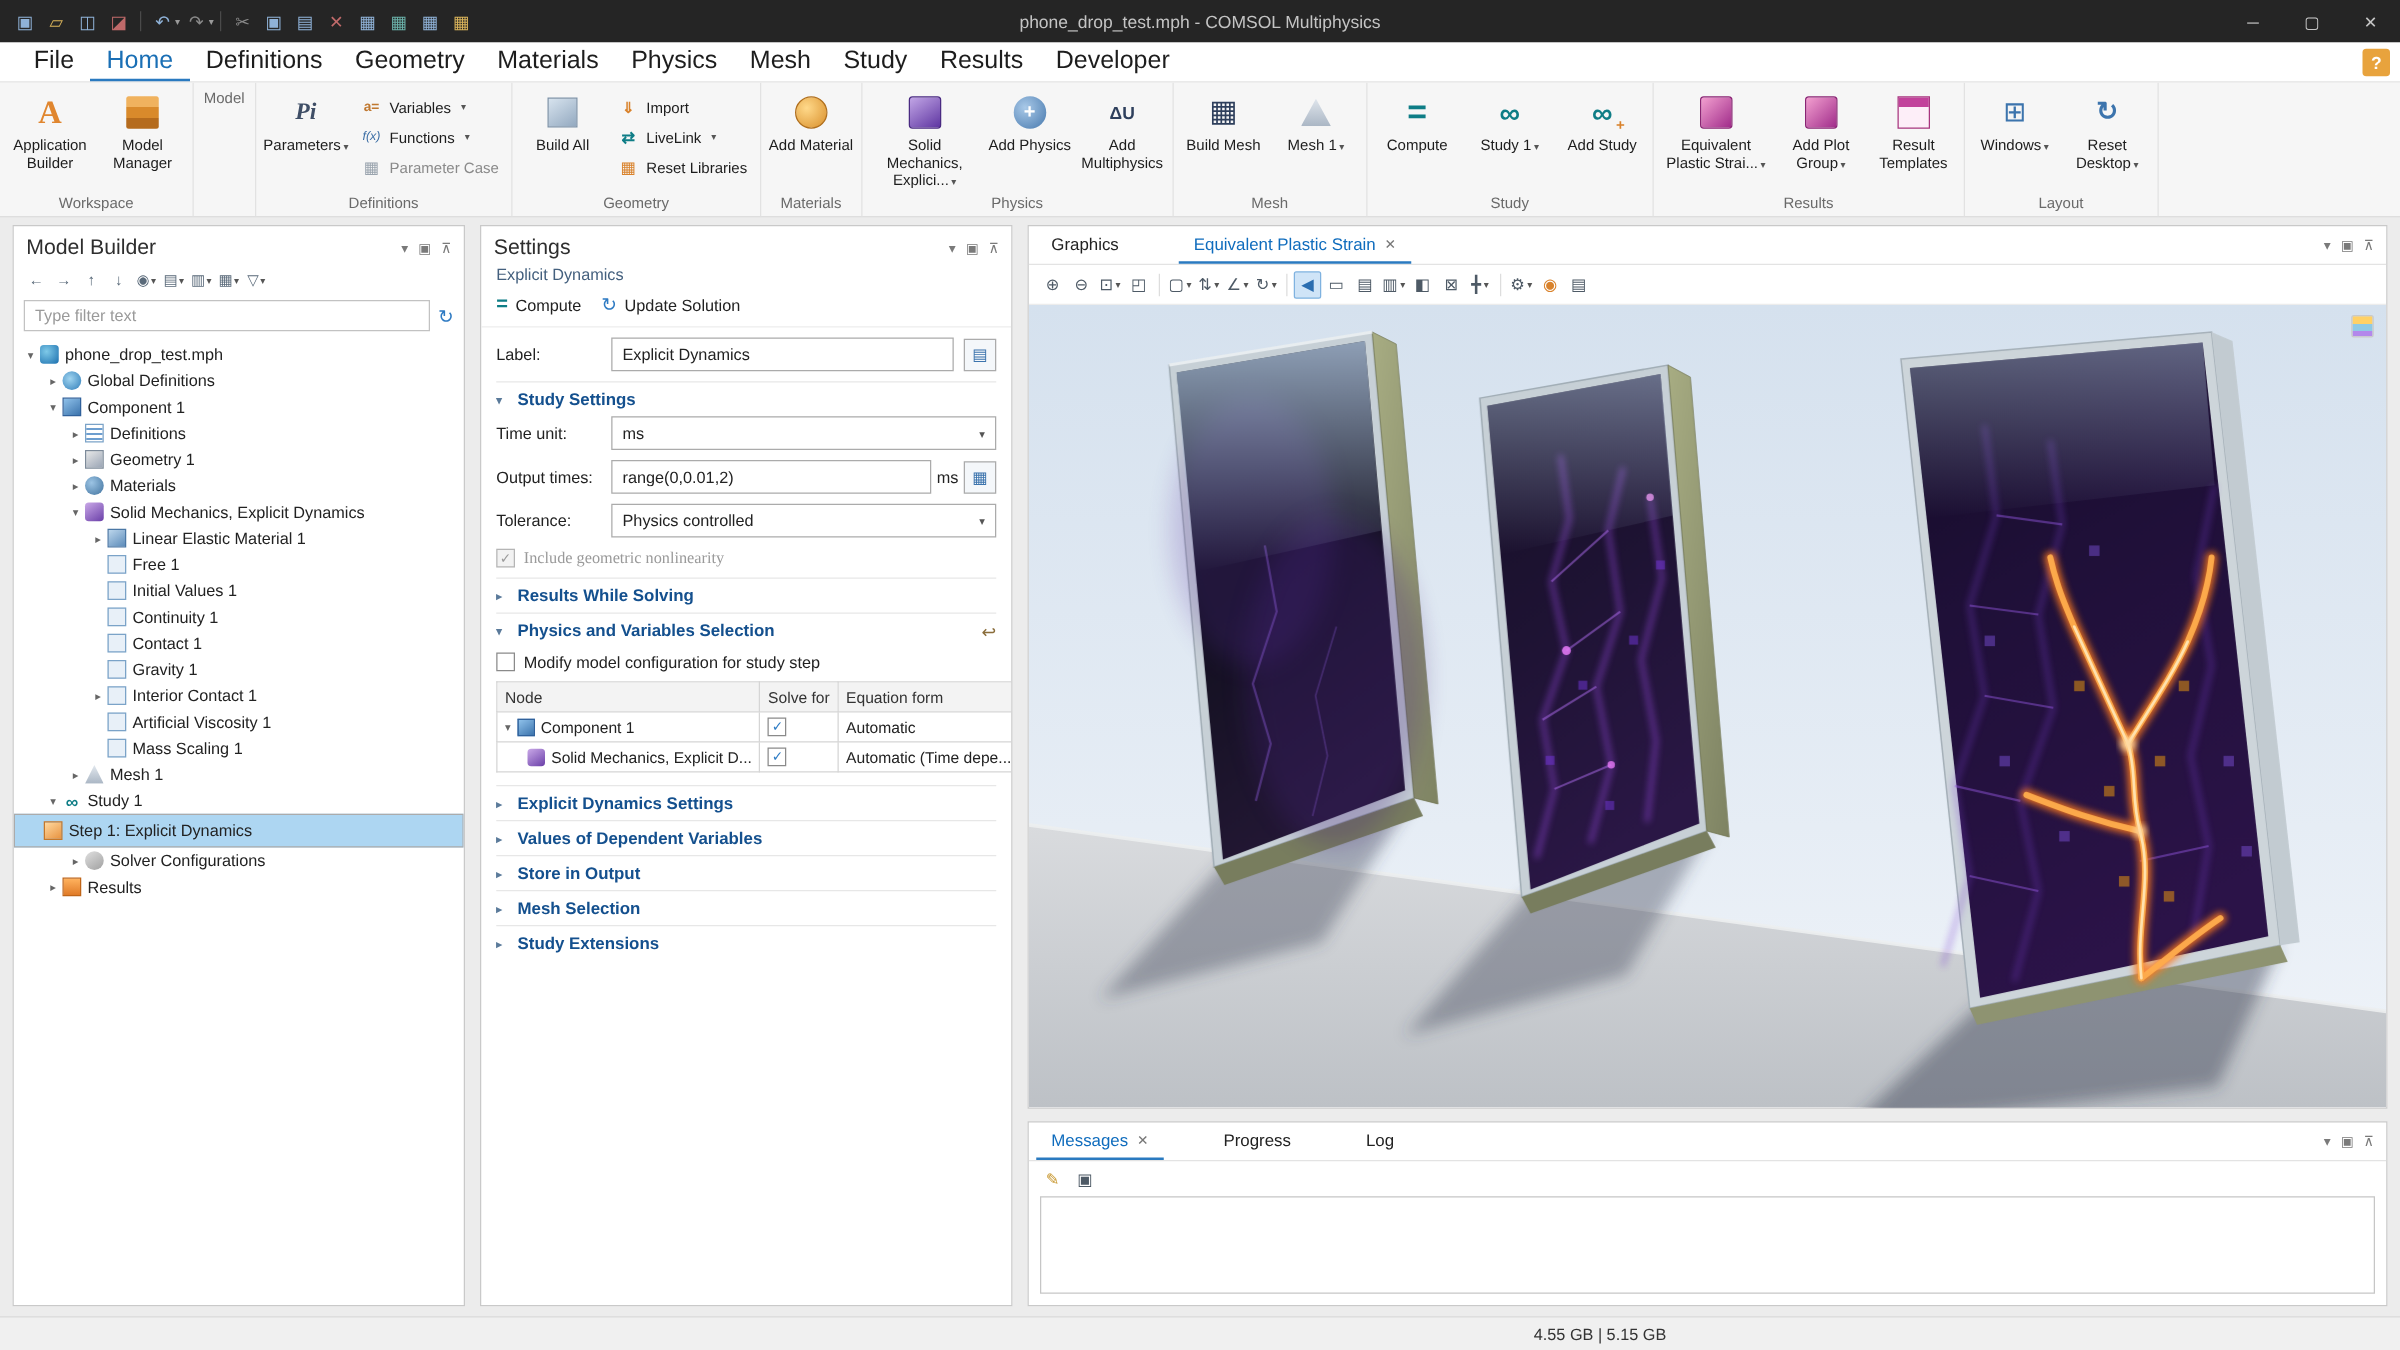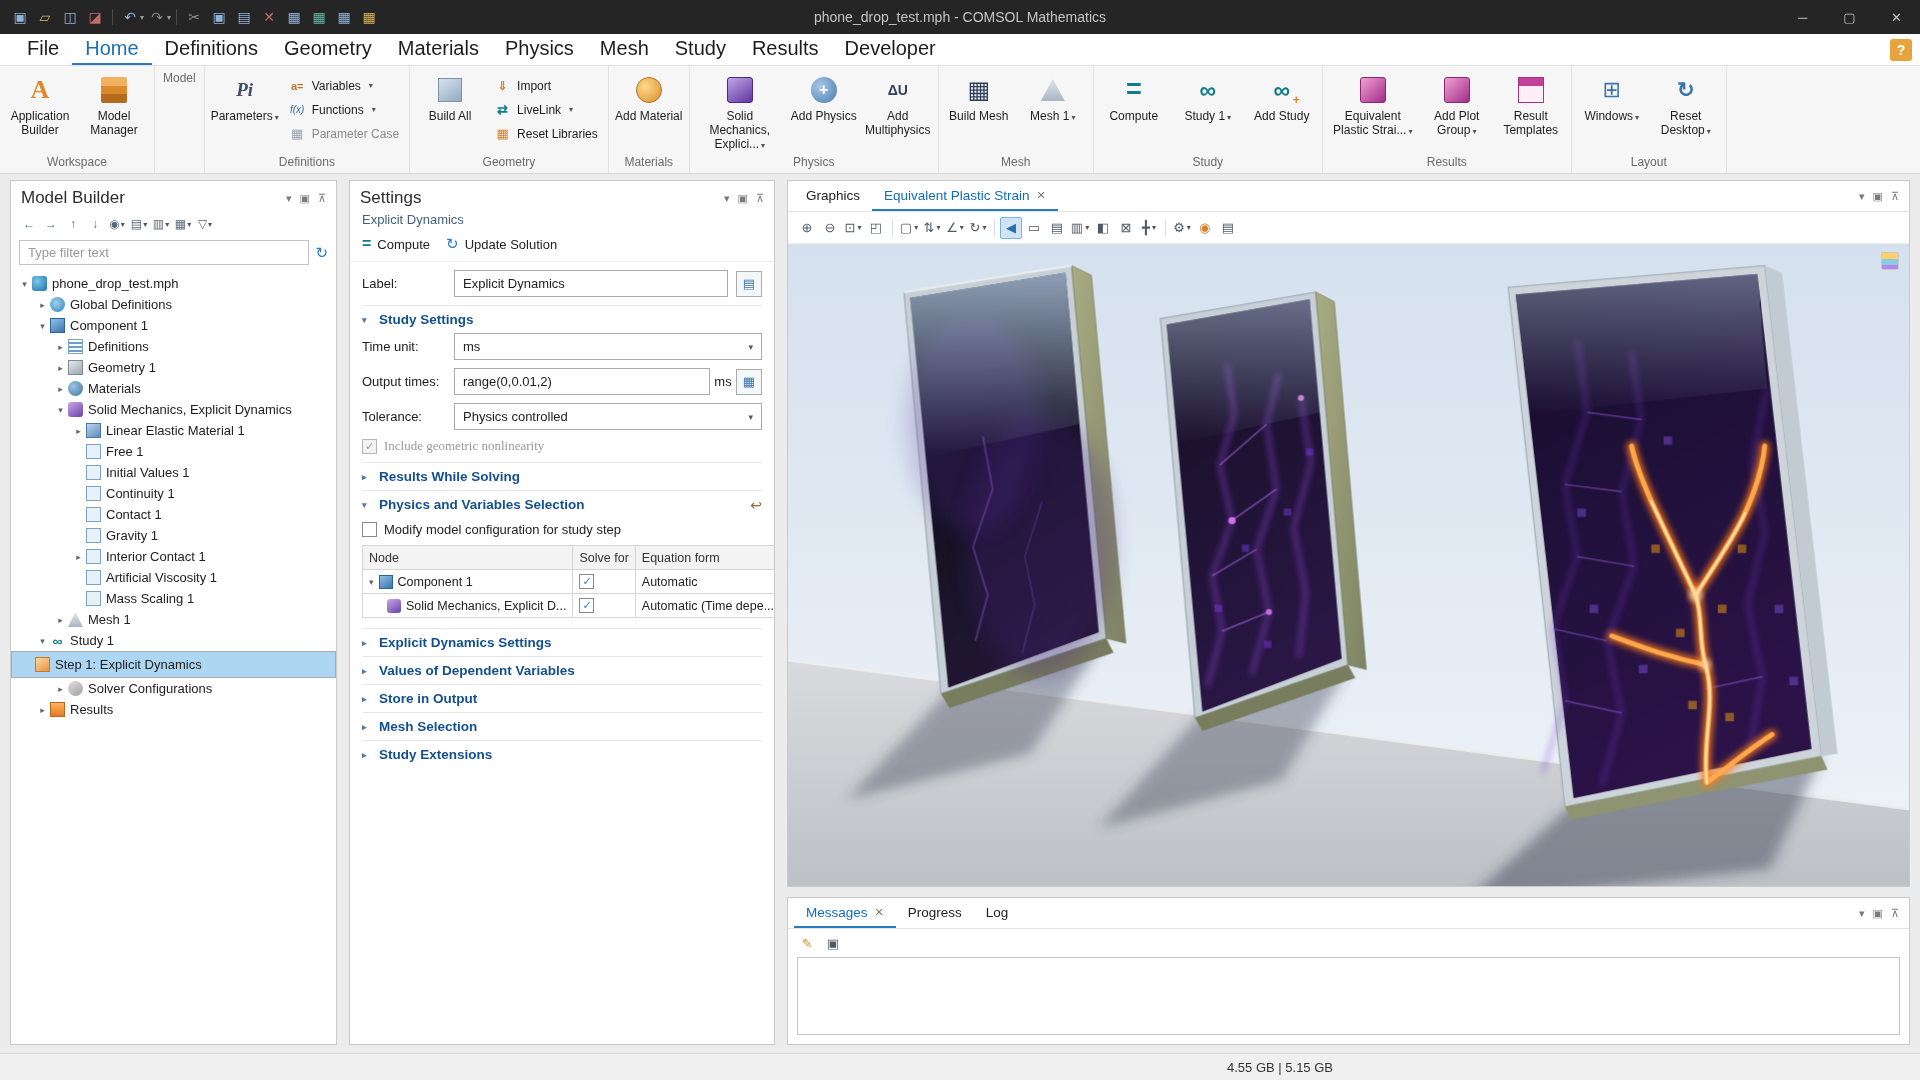--- a/index.html
+++ b/index.html
@@ -62,21 +62,21 @@
   .ric-reset { color:#3c74ad; font-size:21px; font-weight:bold; }
   .dis-txt { color:#8a8a8a; }
 
   
   .ws { display:flex; gap:12px; padding:6px 10px 8px; height:879px; background:#ececec; }
   .panel { background:#fff; border:1px solid #c9c9c9; display:flex; flex-direction:column; overflow:hidden; }
   .corner { margin-left:auto; display:flex; gap:8px; color:#7a7a7a; font-size:11px; align-items:center; }
   .corner span { cursor:default; }
 
   
-  #mb { width:327px; }
+  #mb { width:362px; }
   .phead { display:flex; align-items:center; padding:7px 10px 4px; }
   .ptitle { font-size:17px; color:#2e2e2e; }
   .mtb { display:flex; align-items:center; gap:2px; padding:2px 8px 4px; }
   .mtbi { min-width:20px; height:20px; display:flex; align-items:center; justify-content:center; font-size:12px; color:#5a6a7a; }
   .mtbi .rc { margin-left:1px; }
   .filter-row { display:flex; align-items:center; gap:6px; padding:2px 8px 6px; }
   .filter-row input { flex:1; height:25px; border:1px solid #c2c2c2; padding:0 8px; font-size:13px; font-family:inherit; color:#333; }
   .filter-row input::placeholder { color:#9a9a9a; }
   .refresh { color:#2f7bc3; font-size:15px; }
   .tree { flex:1; overflow:hidden; padding-top:2px; }
@@ -127,21 +127,21 @@
   table.pvs th { background:#f3f3f3; color:#333; }
   .colnode{width:205px} .colsolve{width:62px}
   .nodecell { display:flex; align-items:center; gap:5px; }
   .nc-caret { font-size:9px; color:#666; }
   .nc-ico { width:14px; height:14px; }
   .indent16 { padding-left:18px; }
 
   
   .rcol { flex:1; display:flex; flex-direction:column; gap:10px; min-width:0; }
   #graphics { flex:1; }
-  .tabbar { display:flex; align-items:stretch; height:31px; border-bottom:1px solid #e3e3e3; padding:0 6px; }
+  .tabbar { display:flex; align-items:stretch; height:31px; border-bottom:1px solid #e3e3e3; padding:0 6px;gap:36px; }
   .tab { display:flex; align-items:center; gap:7px; padding:0 12px; font-size:13.5px; color:#222; border-bottom:2px solid transparent; }
   .tab.active { color:#0f6cbd; border-bottom-color:#2a7ac0; }
   .tclose { font-size:11px; color:#777; }
   .gtoolbar { display:flex; align-items:center; height:32px; padding:0 8px; gap:1px; border-bottom:1px solid #ececec; }
   .gti { min-width:22px; height:22px; display:flex; align-items:center; justify-content:center; font-size:13px; color:#4e5a66; border-radius:2px; }
   .gti.toggled { background:#cfe4f7; border:1px solid #7fb2e0; color:#2a6db0; }
   .gti.orange { color:#d9822b; }
   .gsep { width:1px; height:18px; background:#ddd; margin:0 4px; }
   .canvas { flex:1; position:relative; overflow:hidden; }
   .canvas svg { position:absolute; inset:0; width:100%; height:100%; }
@@ -172,21 +172,21 @@
     <span class="qsep"></span>
     <span class="qi gray">✂</span>
     <span class="qi">▣</span>
     <span class="qi">▤</span>
     <span class="qi red">✕</span>
     <span class="qi">▦</span>
     <span class="qi teal">▦</span>
     <span class="qi">▦</span>
     <span class="qi gold">▦</span>
   </div>
-  <div class="tb-title">phone_drop_test.mph - COMSOL Mathematics</div>
+  <div class="tb-title">phone_drop_test.mph - COMSOL Multiphysics</div>
   <div class="win-controls">
     <span class="wc">─</span>
     <span class="wc">▢</span>
     <span class="wc">✕</span>
   </div>
 </div>
 
 <div class="menubar">
   <span class="mi">File</span>
   <span class="mi active">Home</span>

